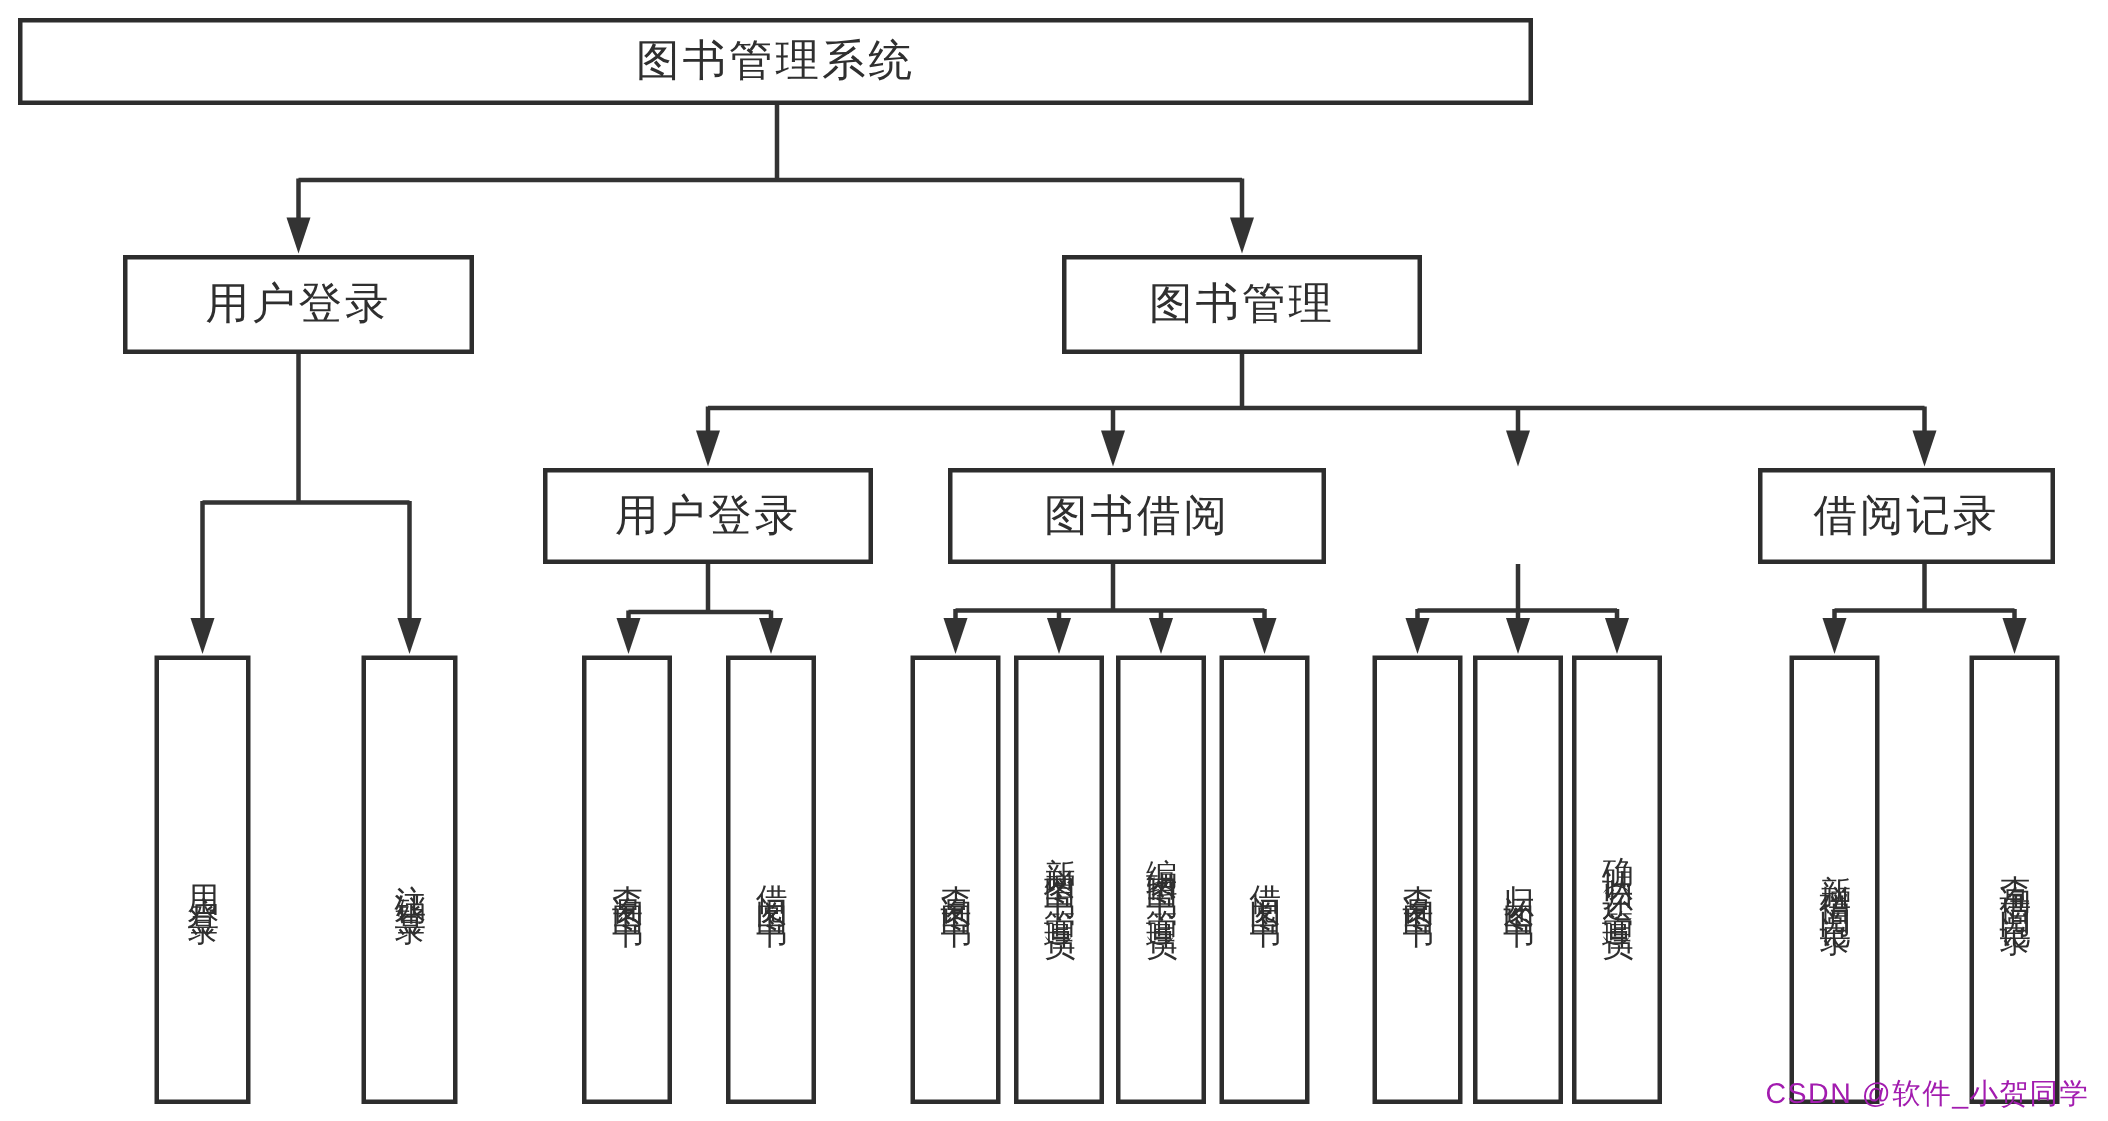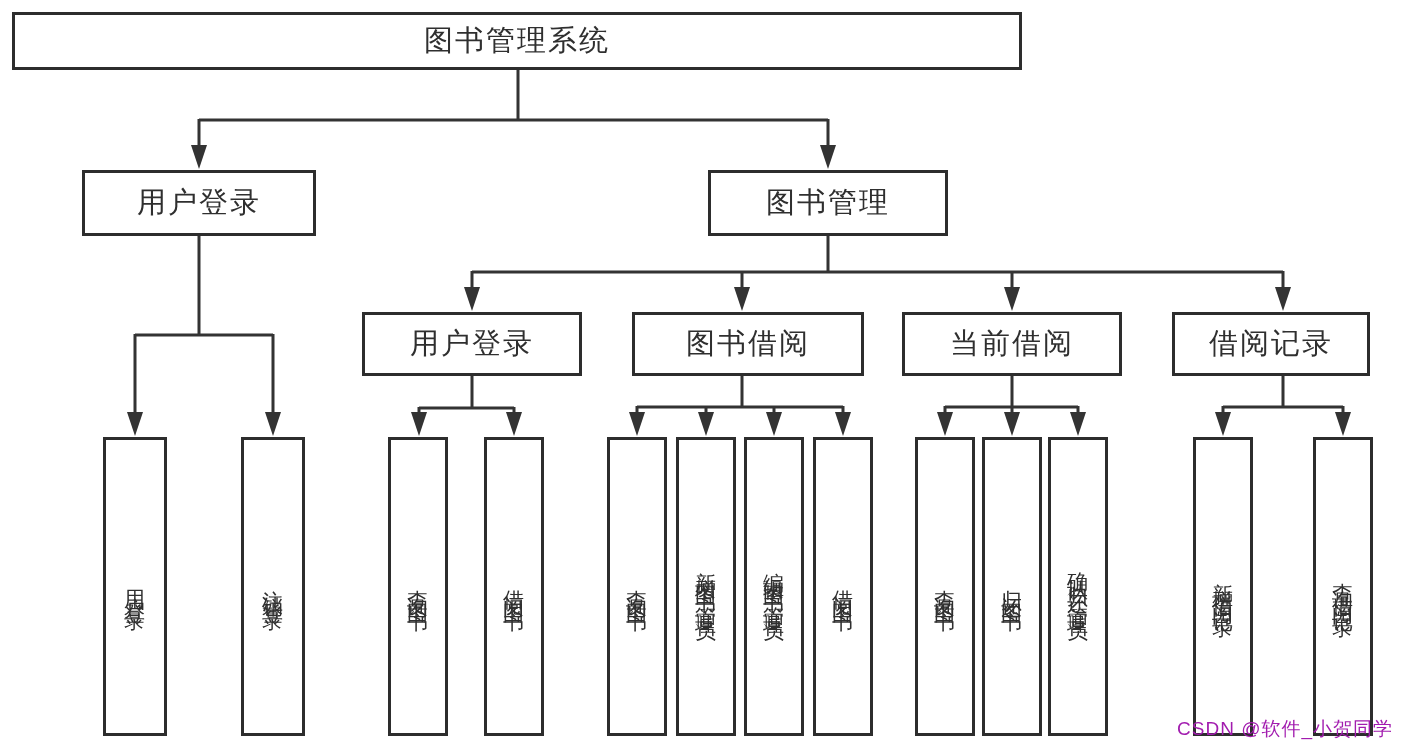--- a/index.html
+++ b/index.html
@@ -82,22 +82,21 @@
     <path class="arrow" d="M1215 412 L1231 412 L1223 436 Z"></path>
     <path class="arrow" d="M1335 412 L1351 412 L1343 436 Z"></path>
   </svg>
 
   <div class="node h" style="left:12px;top:12px;width:1010px;height:58px">图书管理系统</div>
 
   <div class="node h" style="left:82px;top:170px;width:234px;height:66px">用户登录</div>
   <div class="node h" style="left:708px;top:170px;width:240px;height:66px">图书管理</div>
 
   <div class="node h" style="left:362px;top:312px;width:220px;height:64px">用户登录</div>
-  <div class="node h" style="left:632px;top:312px;width:232px;height:64px">图书借阅</div>
-  <div class="node h" style="left:902px;top:312px;width:220px;height:64px">当前借阅</div>
+  <div class="node h" style="left:632px;top:312px;width:252px;height:64px">图书借阅</div>
   <div class="node h" style="left:1172px;top:312px;width:198px;height:64px">借阅记录</div>
 
   <div class="node v" style="left:103px;top:437px;width:64px;height:299px">
     <span>用户登录</span>
   </div>
   <div class="node v" style="left:241px;top:437px;width:64px;height:299px">
     <span>注销登录</span>
   </div>
 
   <div class="node v" style="left:388px;top:437px;width:60px;height:299px">

